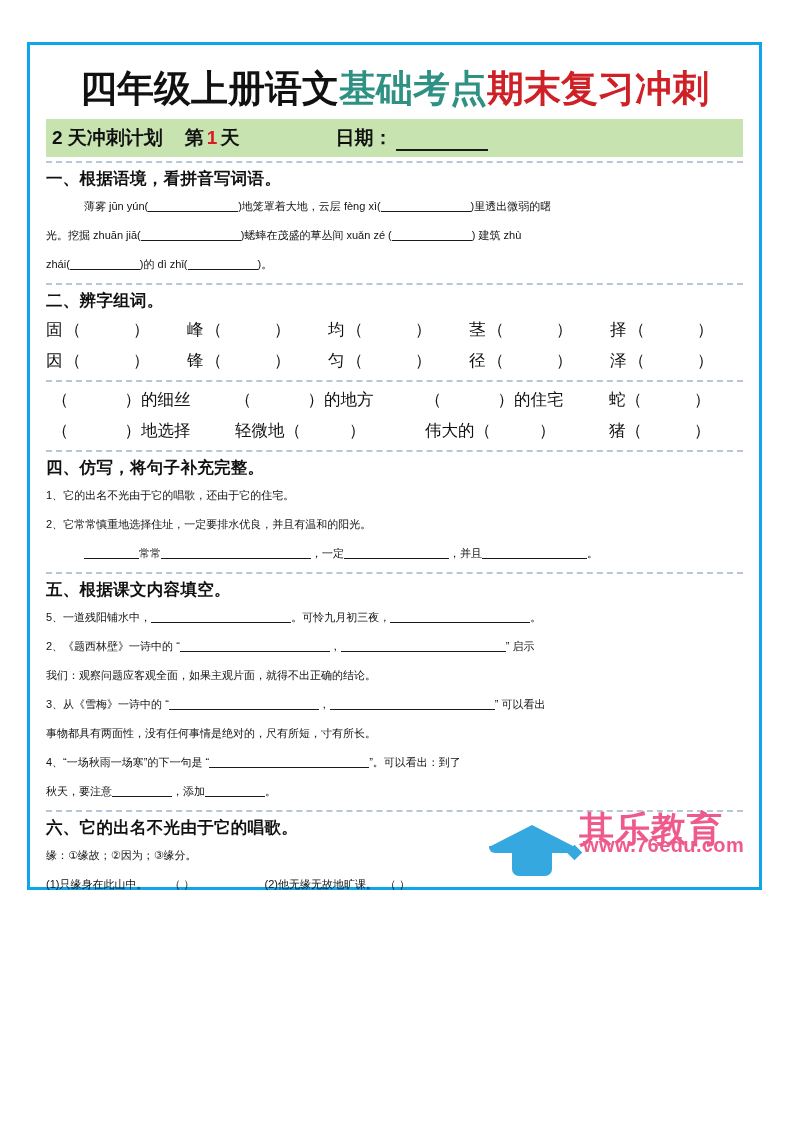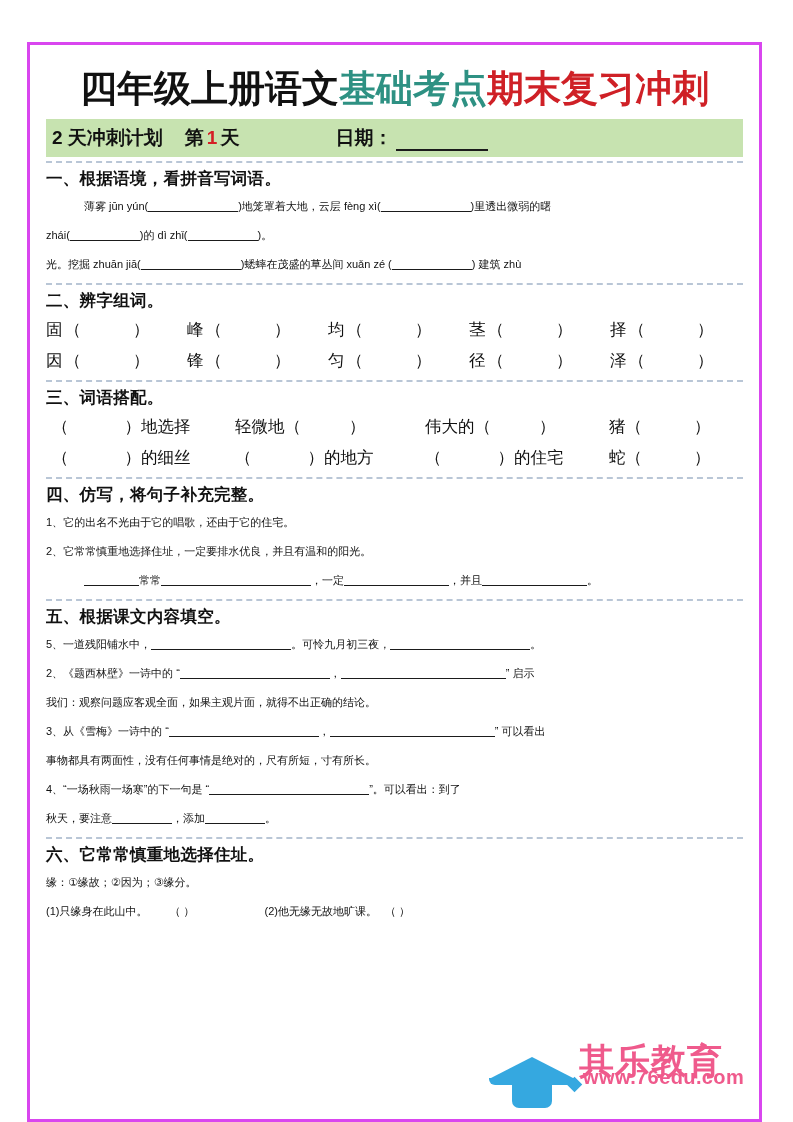--- a/index.html
+++ b/index.html
@@ -15,22 +15,22 @@
     overflow: hidden;
     position: relative;
   }
 
   
   #sheet-frame {
     position: absolute;
     left: 27px;
     top: 42px;
     width: 735px;
-    height: 1080px;
-    border: 3px solid #d946ef;
+    height: 848px;
+    border: 3px solid #0ea5e9;
     box-sizing: border-box;
     background: #ffffff;
   }
 
   #sheet-inner {
     position: absolute;
     left: 16px;
     top: 10px;
     right: 16px;
     bottom: 6px;
@@ -217,24 +217,24 @@
         <span class="fl"></span>
       </div>
     </div>
     <div class="sep"></div>
 
     <div class="sec-h">一、根据语境，看拼音写词语。</div>
     <div class="ln indent">
       <span>薄雾  jūn yún(</span><span class="u" style="width:90px"></span><span>)地笼罩着大地，云层 fèng xì(</span><span class="u" style="width:90px"></span><span>)里透出微弱的曙</span>
     </div>
     <div class="ln">
+      <span>光。挖掘 zhuān jiā(</span><span class="u" style="width:100px"></span><span>)蟋蟀在茂盛的草丛间 xuǎn zé (</span><span class="u" style="width:80px"></span><span>) 建筑  zhù</span>
+    </div>
+    <div class="ln">
       <span>zhái(</span><span class="u" style="width:70px"></span><span>)的  dì zhǐ(</span><span class="u" style="width:70px"></span><span>)。</span>
-    </div>
-    <div class="ln">
-      <span>光。挖掘 zhuān jiā(</span><span class="u" style="width:100px"></span><span>)蟋蟀在茂盛的草丛间 xuǎn zé (</span><span class="u" style="width:80px"></span><span>) 建筑  zhù</span>
     </div>
     <div class="sep"></div>
 
     <div class="sec-h">二、辨字组词。</div>
     <div class="grid-row">
       <div class="cell" style="width:141px">
           <span class="ch">固</span>
           <span>（</span>
           <span class="paren-gap" style="width:52px"></span>
           <span>）</span>
@@ -291,33 +291,32 @@
         </div>
       <div class="cell">
           <span class="ch">泽</span>
           <span>（</span>
           <span class="paren-gap" style="width:52px"></span>
           <span>）</span>
         </div>
     </div>
     <div class="sep"></div>
 
-    <div class="sec-h">三、词语搭配。</div>
+    <div class="coll-row">
+      <div style="width:183px;padding-left:6px"><span>（</span><span class="paren-gap" style="width:56px"></span><span>）的细丝</span></div>
+      <div style="width:190px"><span>（</span><span class="paren-gap" style="width:56px"></span><span>）的地方</span></div>
+      <div style="width:184px"><span>（</span><span class="paren-gap" style="width:56px"></span><span>）的住宅</span></div>
+      <div><span>蛇（</span><span class="paren-gap" style="width:52px"></span><span>）</span></div>
+    </div>
     <div class="coll-row">
       <div style="width:183px;padding-left:6px"><span>（</span><span class="paren-gap" style="width:56px"></span><span>）地选择</span></div>
       <div style="width:190px"><span>轻微地（</span><span class="paren-gap" style="width:48px"></span><span>）</span></div>
       <div style="width:184px"><span>伟大的（</span><span class="paren-gap" style="width:48px"></span><span>）</span></div>
       <div><span>猪（</span><span class="paren-gap" style="width:52px"></span><span>）</span></div>
     </div>
-    <div class="coll-row">
-      <div style="width:183px;padding-left:6px"><span>（</span><span class="paren-gap" style="width:56px"></span><span>）的细丝</span></div>
-      <div style="width:190px"><span>（</span><span class="paren-gap" style="width:56px"></span><span>）的地方</span></div>
-      <div style="width:184px"><span>（</span><span class="paren-gap" style="width:56px"></span><span>）的住宅</span></div>
-      <div><span>蛇（</span><span class="paren-gap" style="width:52px"></span><span>）</span></div>
-    </div>
     <div class="sep"></div>
 
     <div class="sec-h">四、仿写，将句子补充完整。</div>
     <div class="ln">
       <span>1、</span><span>它的出名不光由于它的唱歌，还由于它的住宅。</span>
     </div>
     <div class="ln">
       <span>2、</span><span>它常常慎重地选择住址，一定要排水优良，并且有温和的阳光。</span>
     </div>
     <div class="ln indent">
@@ -338,21 +337,21 @@
     </div>
     <div class="ln">事物都具有两面性，没有任何事情是绝对的，尺有所短，寸有所长。</div>
     <div class="ln">
       <span>4、“一场秋雨一场寒”的下一句是 “</span><span class="u" style="width:160px"></span><span>”。可以看出：到了</span>
     </div>
     <div class="ln">
       <span>秋天，要注意</span><span class="u" style="width:60px"></span><span>，添加</span><span class="u" style="width:60px"></span><span>。</span>
     </div>
     <div class="sep"></div>
 
-    <div class="sec-h">六、它常常慎重地选择住址。</div>
+    <div class="sec-h">六、它的出名不光由于它的唱歌。</div>
     <div class="ln">缘：①缘故；②因为；③缘分。</div>
     <div class="ln">
       <span><span>(1)只缘身在此山中。</span><span style="display:inline-block;width:22px"></span><span>（      ）</span></span><span style="display:inline-block;width:70px"></span><span><span>(2)他无缘无故地旷课。</span><span style="display:inline-block;width:8px"></span><span>（      ）</span></span>
     </div>
 
   </div>
 
   <div id="brand-logo">
     <div class="cap-wrap">
       <div class="cap-top"></div>

